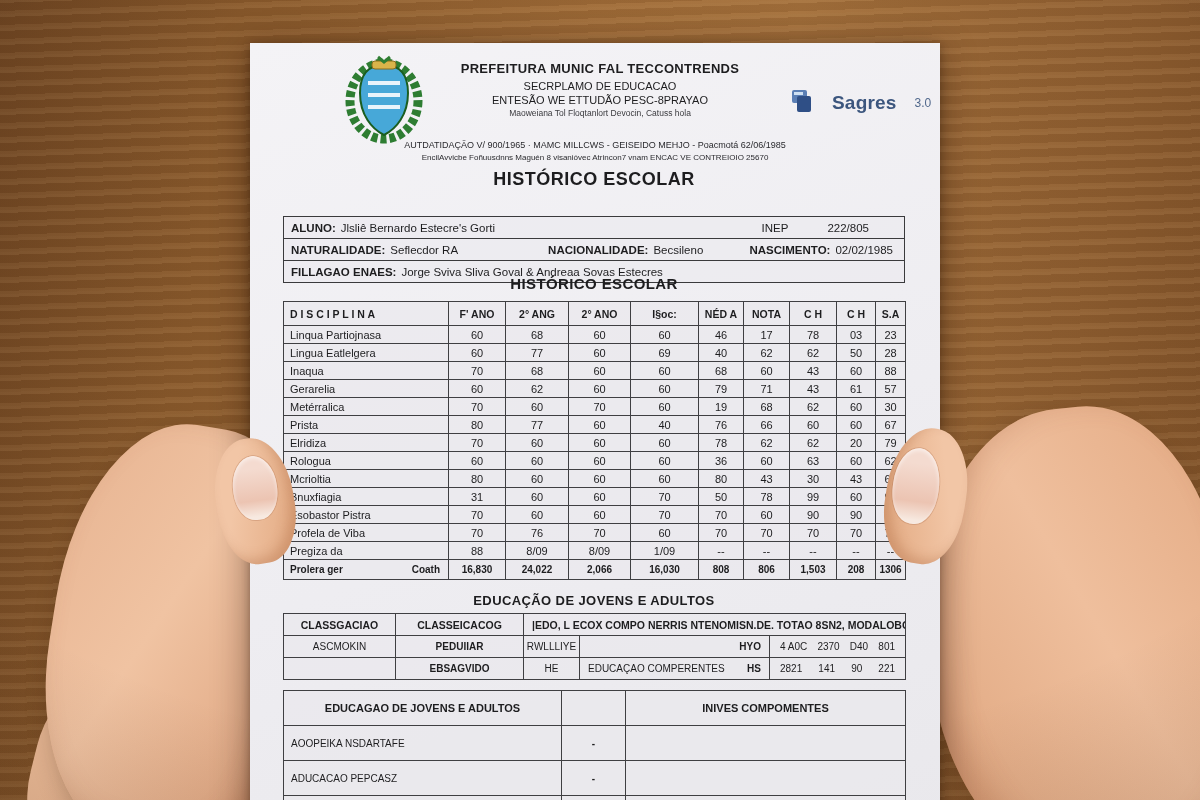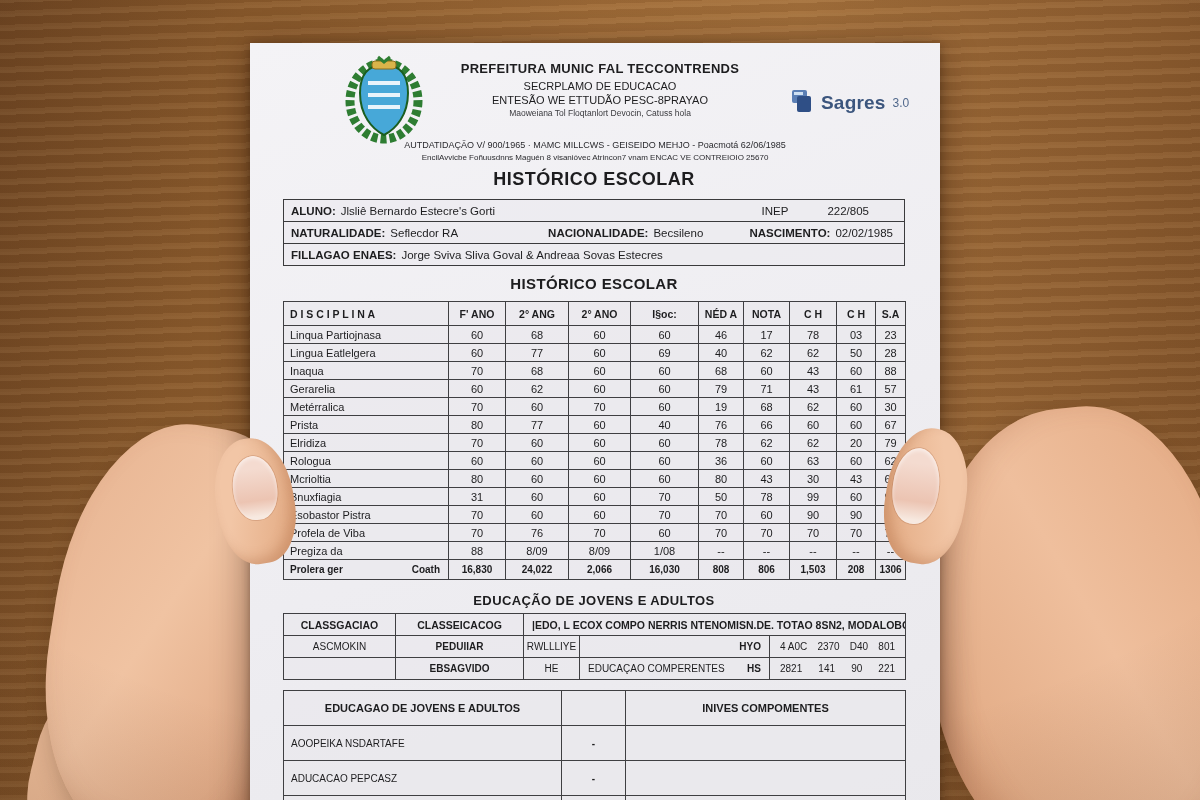--- a/index.html
+++ b/index.html
@@ -57,26 +57,26 @@
   .crest { position:absolute; left:88px; top:10px; }
   .hdr { left:120px; width:460px; top:18px; text-align:center; }
   .hdr .l1 { font-weight:bold; font-size:13px; letter-spacing:0.3px; }
   .hdr .l2 { font-size:11px; margin-top:4px; }
   .hdr .l3 { font-size:11px; margin-top:2px; }
   .hdr .l4 { font-size:8.5px; margin-top:2px; color:#3a3a3e; }
   .auth { left:60px; width:570px; top:97px; text-align:center; color:#2a2a2e; }
   .auth .a1 { font-size:9px; }
   .auth .a2 { font-size:8px; margin-top:3px; }
   .doc-title { left:33px; width:622px; top:126px; text-align:center; font-weight:bold; font-size:18px; letter-spacing:0.5px; }
-  .sagres { position:absolute; left:540px; top:38px; width:125px; height:44px; display:flex; align-items:center; gap:5px; }
+  .sagres { position:absolute; left:540px; top:38px; width:125px; height:44px; display:flex; align-items:center; gap:16px; }
   .sagres-word { font-size:19px; color:#3c567e; font-weight:bold; letter-spacing:0.2px; }
   .sagres-ver { font-size:12px; color:#51688c; margin-left:2px; }
 
   
-  .info { top:157px; }
+  .info { top:174px; }
   .info-row { border:1.2px solid #3a3a3c; background:rgba(235,234,238,0.6);
     height:23px; display:flex; align-items:center; padding:0 7px; font-size:11.5px; margin-top:-1px; }
   .info-row b { font-weight:bold; margin-right:5px; }
   .push { margin-left:auto; display:flex; gap:34px; padding-right:28px; }
 
   .sec-title { text-align:center; font-weight:bold; }
   .t2 { left:33px; width:622px; top:232px; font-size:15px; letter-spacing:0.4px; }
 
   
   .grades { top:258px; }
@@ -357,21 +357,21 @@
               <td>70</td>
               <td>70</td>
               <td>70</td>
               <td>70</td>
             </tr>
             <tr>
               <td>Pregiza da</td>
               <td>88</td>
               <td>8/09</td>
               <td>8/09</td>
-              <td>1/08</td>
+              <td>1/09</td>
               <td>--</td>
               <td>--</td>
               <td>--</td>
               <td>--</td>
               <td>--</td>
             </tr>
           </tbody>
         <tbody>
           <tr class="total">
             <td>

